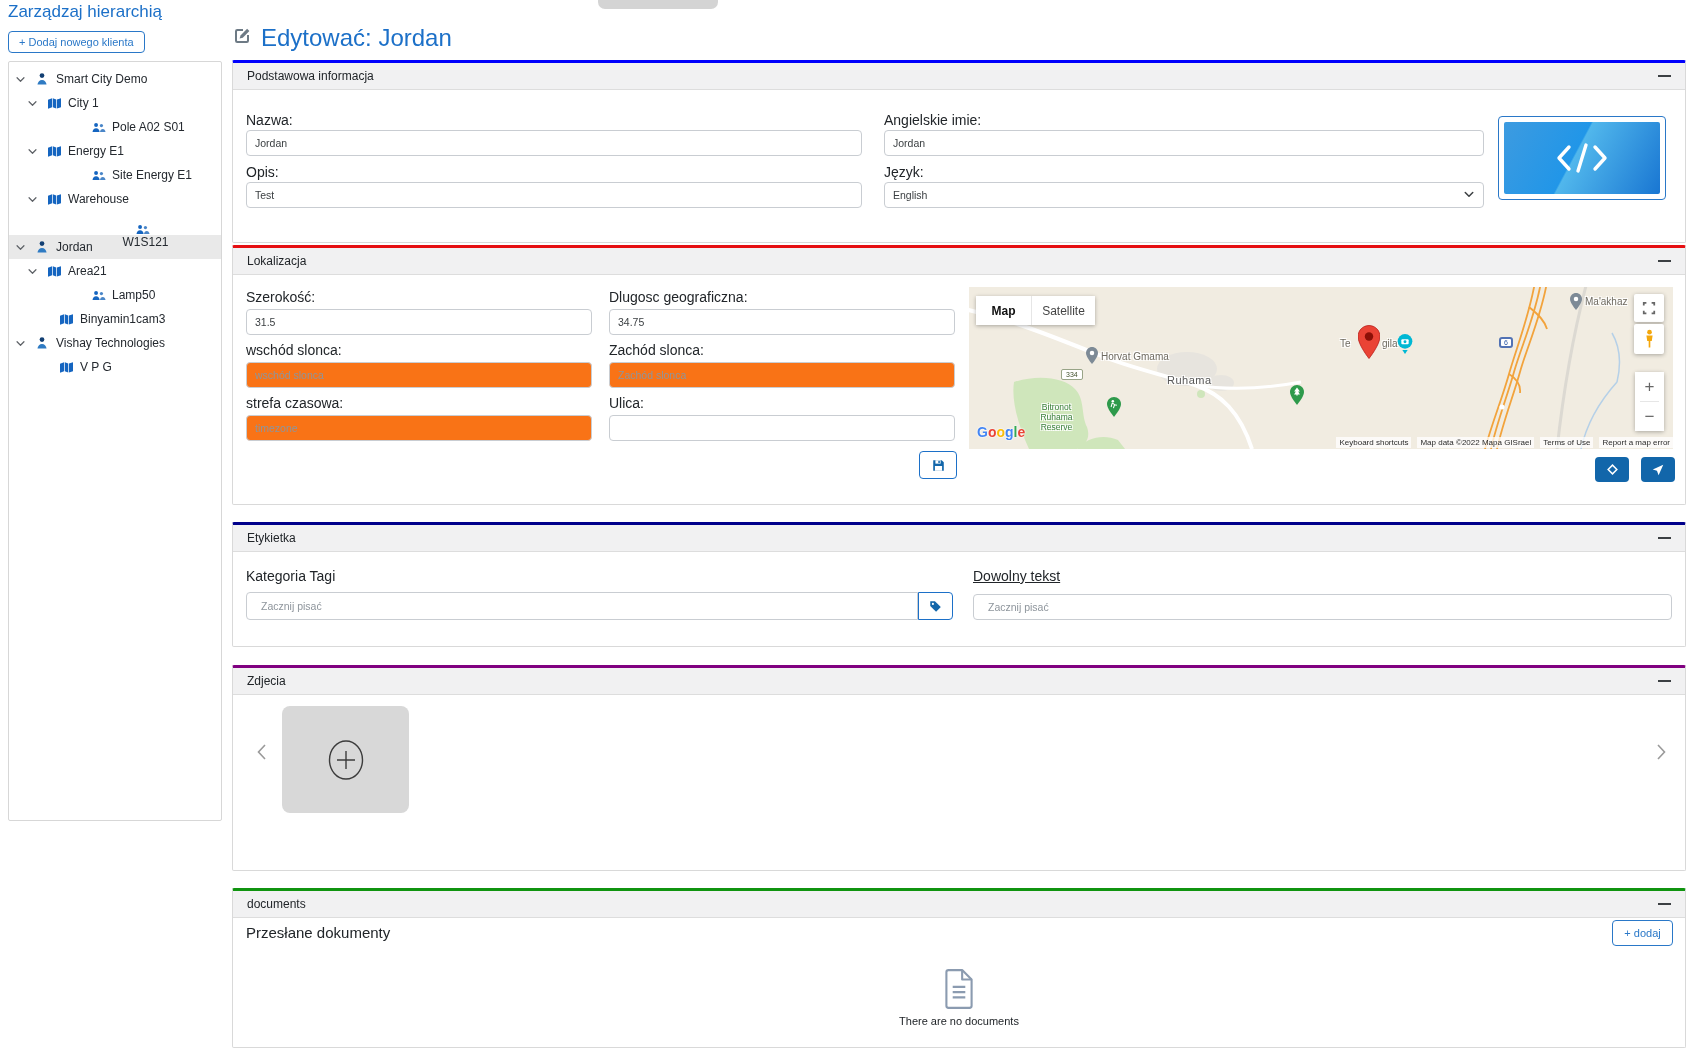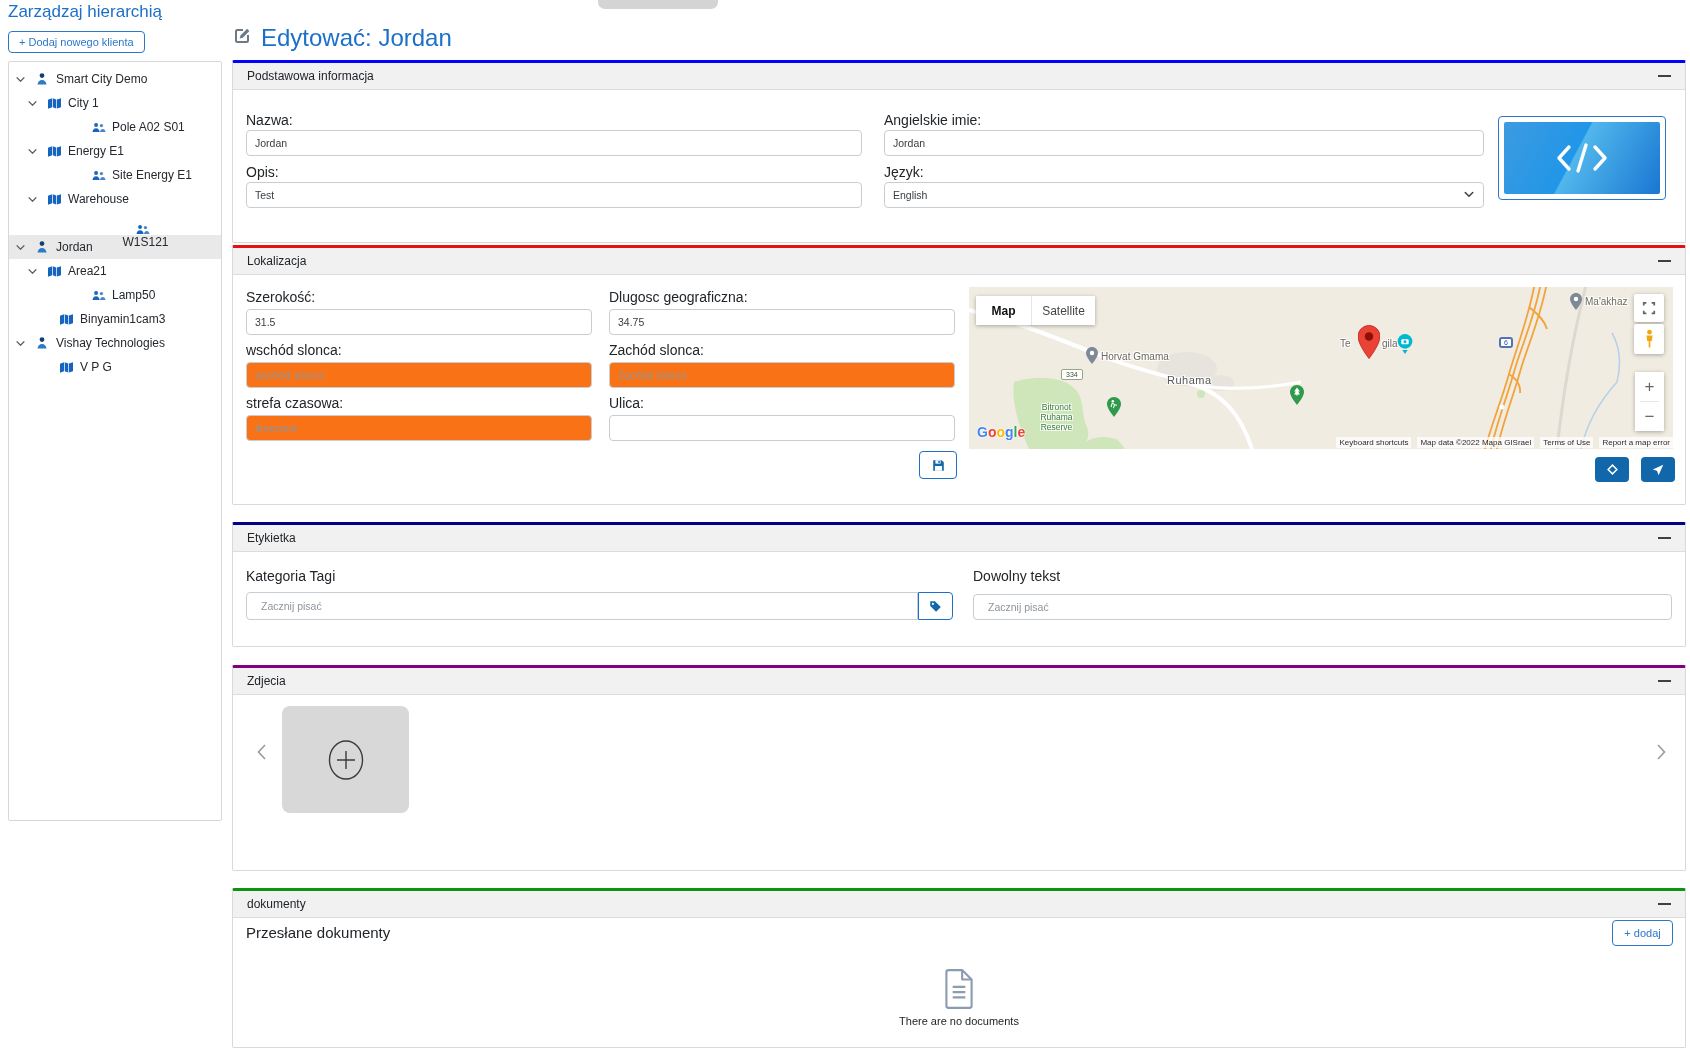--- a/index.html
+++ b/index.html
@@ -485,21 +485,21 @@
     </div>
     <div class="card-body" style="height:93px;">
       <span class="fld-label" style="left:13px; top:16px;">Kategoria Tagi</span>
       <input class="fld-input" style="left: 13px; top: 40px; width: 672px; height: 28px; padding-left: 14px; border-radius: 4px 0px 0px 4px;" placeholder="Zacznij pisać">
       <button class="icon-btn outline tag-btn" style="border-radius:0 4px 4px 0;">
         <svg width="13" height="13" viewBox="0 0 16 16">
             <path d="M1.5 1.5h5.8l7.2 7.2-5.8 5.8-7.2-7.2z" fill="#1266aa"></path>
             <circle cx="4.8" cy="4.8" r="1.3" fill="#fff"></circle>
           </svg>
       </button>
-      <span class="fld-label" style="left:740px; top:16px;">Dowolny tekst</span>
+      <span class="fld-label" style="left:740px; top:16px;text-decoration:underline;">Dowolny tekst</span>
       <input class="fld-input" style="left: 740px; top: 42px; width: 699px; padding-left: 14px;" placeholder="Zacznij pisać">
     </div>
   </div>
 
   <div class="card" style="top:665px; height:206px; border-top:3px solid #800080;">
     <div class="card-head">
       <span class="ct">Zdjecia</span>
       <span class="collapse-dash"></span>
     </div>
     <div class="card-body" style="height:176px;">
@@ -517,21 +517,21 @@
       <span class="car-chev" style="left:1421px;">
         <svg width="14" height="18" viewBox="0 0 14 18" fill="none" stroke="#9a9a9a" stroke-width="1.6">
             <path d="M4 2l6.5 7L4 16"></path>
           </svg>
       </span>
     </div>
   </div>
 
   <div class="card" style="top:888px; height:160px; border-top:3px solid #109410;">
     <div class="card-head">
-      <span class="ct">dokumenty</span>
+      <span class="ct">documents</span>
       <span class="collapse-dash"></span>
     </div>
     <div class="card-body" style="height:155px;">
       <span class="docs-heading">Przesłane dokumenty</span>
       <button class="add-doc-btn">+ dodaj</button>
       <div class="empty-docs">
         <svg width="34" height="42" viewBox="0 0 32 40" fill="none" stroke="#8b9bb0" stroke-width="2" stroke-linejoin="round">
           <path d="M4 4a2 2 0 012-2h13l9 9v25a2 2 0 01-2 2H6a2 2 0 01-2-2z"></path>
           <path d="M19 2v9h9"></path>
           <path d="M10 18h12M10 23h12M10 28h12"></path>

